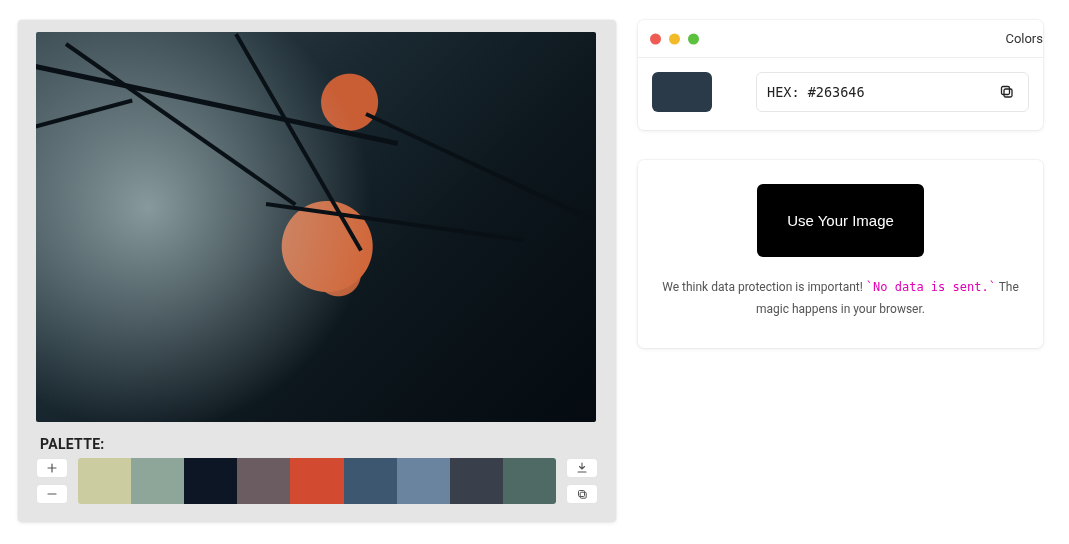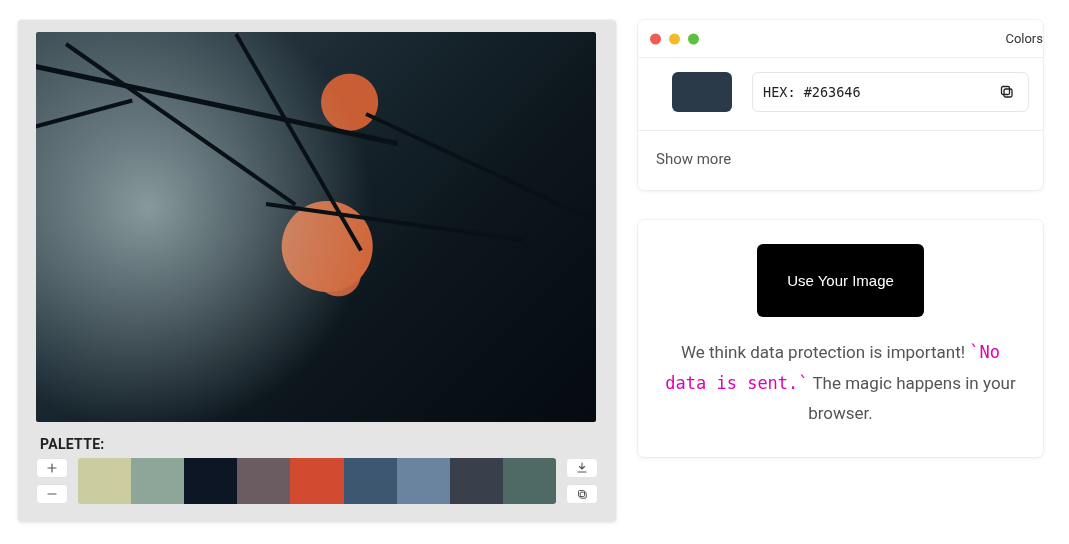--- a/index.html
+++ b/index.html
@@ -116,22 +116,21 @@
   .win-title { font-size: 13px; color: #333; }
   .color-rows {
     padding: 14px 14px 4px 14px;
     display: flex;
     flex-direction: column;
     gap: 14px;
   }
   .color-row {
     display: flex;
     align-items: center;
-    gap: 20px;
-    margin-left: 20px;
+    gap: 44px;
   }
   .color-chip {
     width: 60px;
     height: 40px;
     border-radius: 6px;
     flex-shrink: 0;
   }
   .code-field {
     flex: 1;
     border: 1px solid #e6e6e6;
@@ -175,21 +174,21 @@
     color: #fff;
     border: none;
     border-radius: 6px;
     padding: 28px 30px;
     font-size: 15px;
     cursor: pointer;
     display: inline-block;
   }
   .upload-text {
     margin-top: 20px;
-    font-size: 17px;
+    font-size: 12px;
     color: #555;
     line-height: 1.8;
   }
   .upload-text code {
     font-family: ui-monospace, Menlo, monospace;
     color: #e100b5;
   }
   svg { display: block; }
 </style>
 </head>
@@ -268,23 +267,20 @@
             <span class="copy-btn">
               <svg width="16" height="16" viewBox="0 0 16 16">
                   <rect x="5" y="5" width="8" height="8" rx="1.5" stroke="currentColor" stroke-width="1.3" fill="none"></rect>
                   <rect x="2.5" y="2.5" width="8" height="8" rx="1.5" stroke="currentColor" stroke-width="1.3" fill="none"></rect>
                 </svg>
             </span>
           </div>
         </div>
       </div>
       <div style="height:14px"></div>
-      <div class="colors-footer">
-        <span class="show-more">Show more</span>
-      </div>
     </div>
 
     <div class="upload-card">
       <button class="use-btn">Use Your Image</button>
       <div class="upload-text">
         <span>We think data protection is important! </span><code>`No data is sent.`</code><span> The magic happens in your browser.</span>
       </div>
     </div>
   </div>
 </div>

